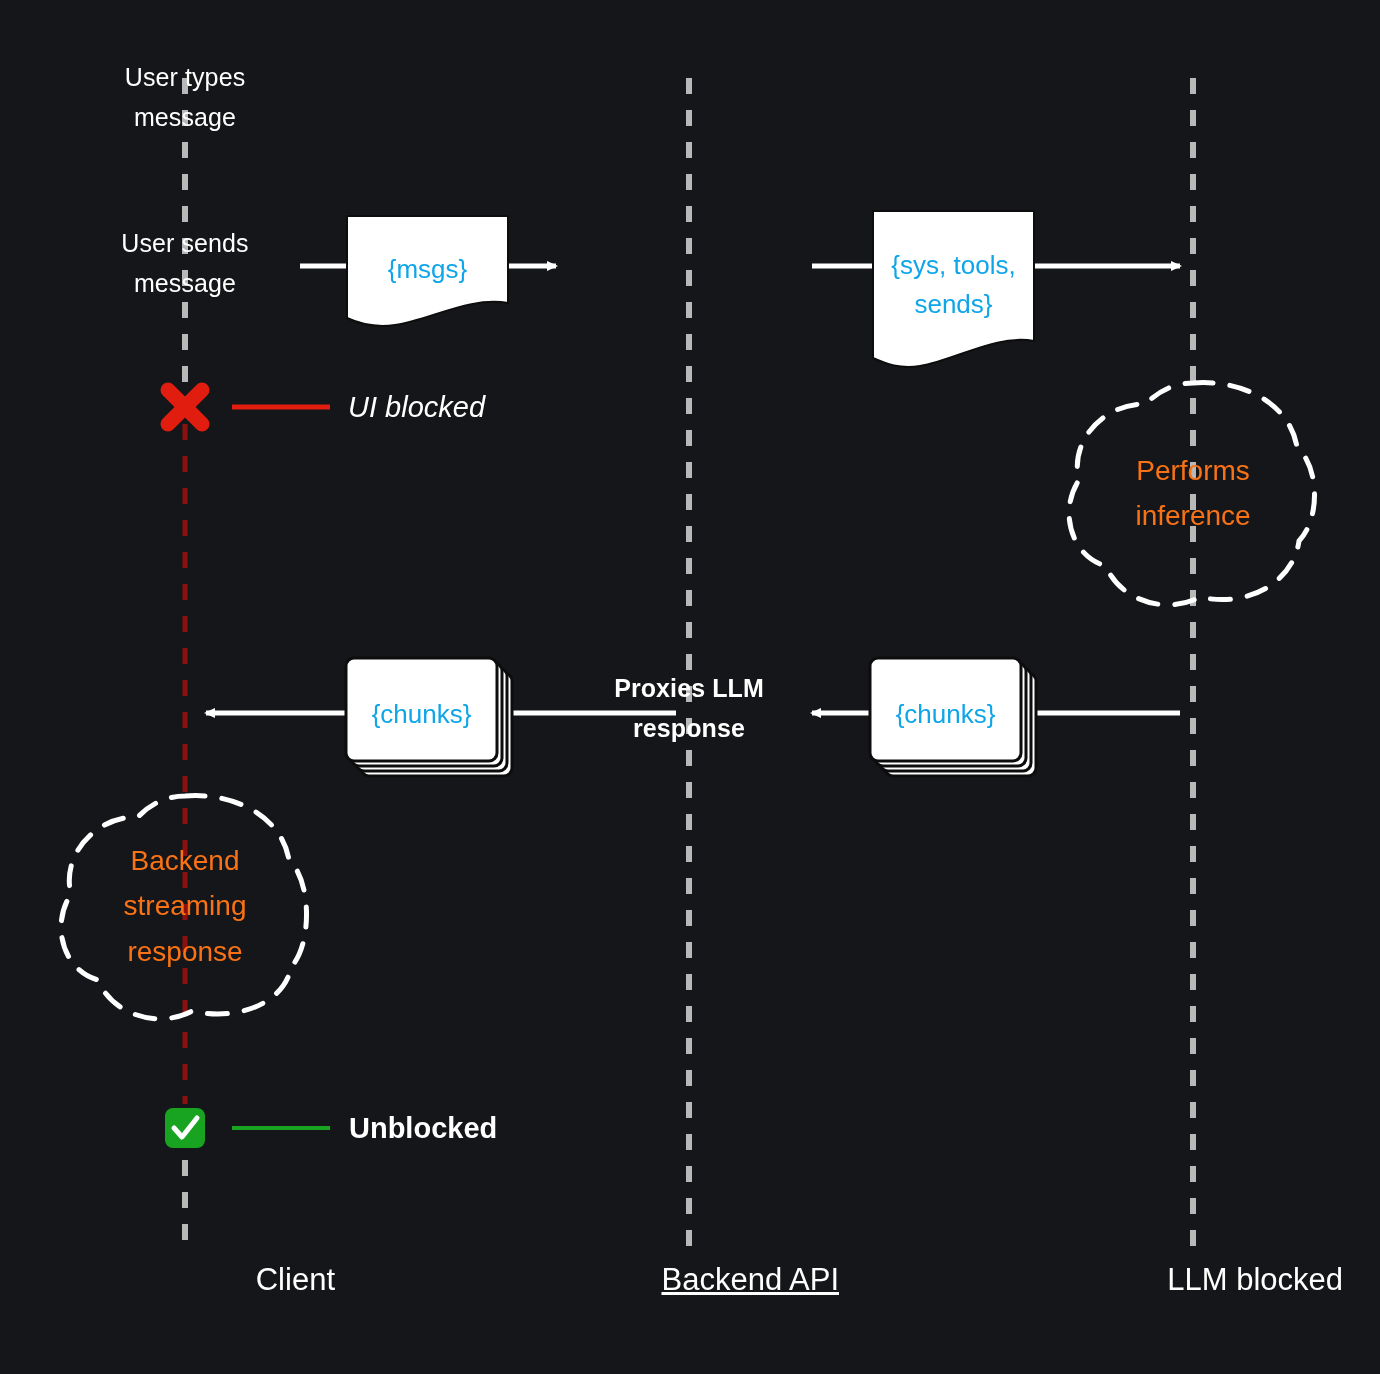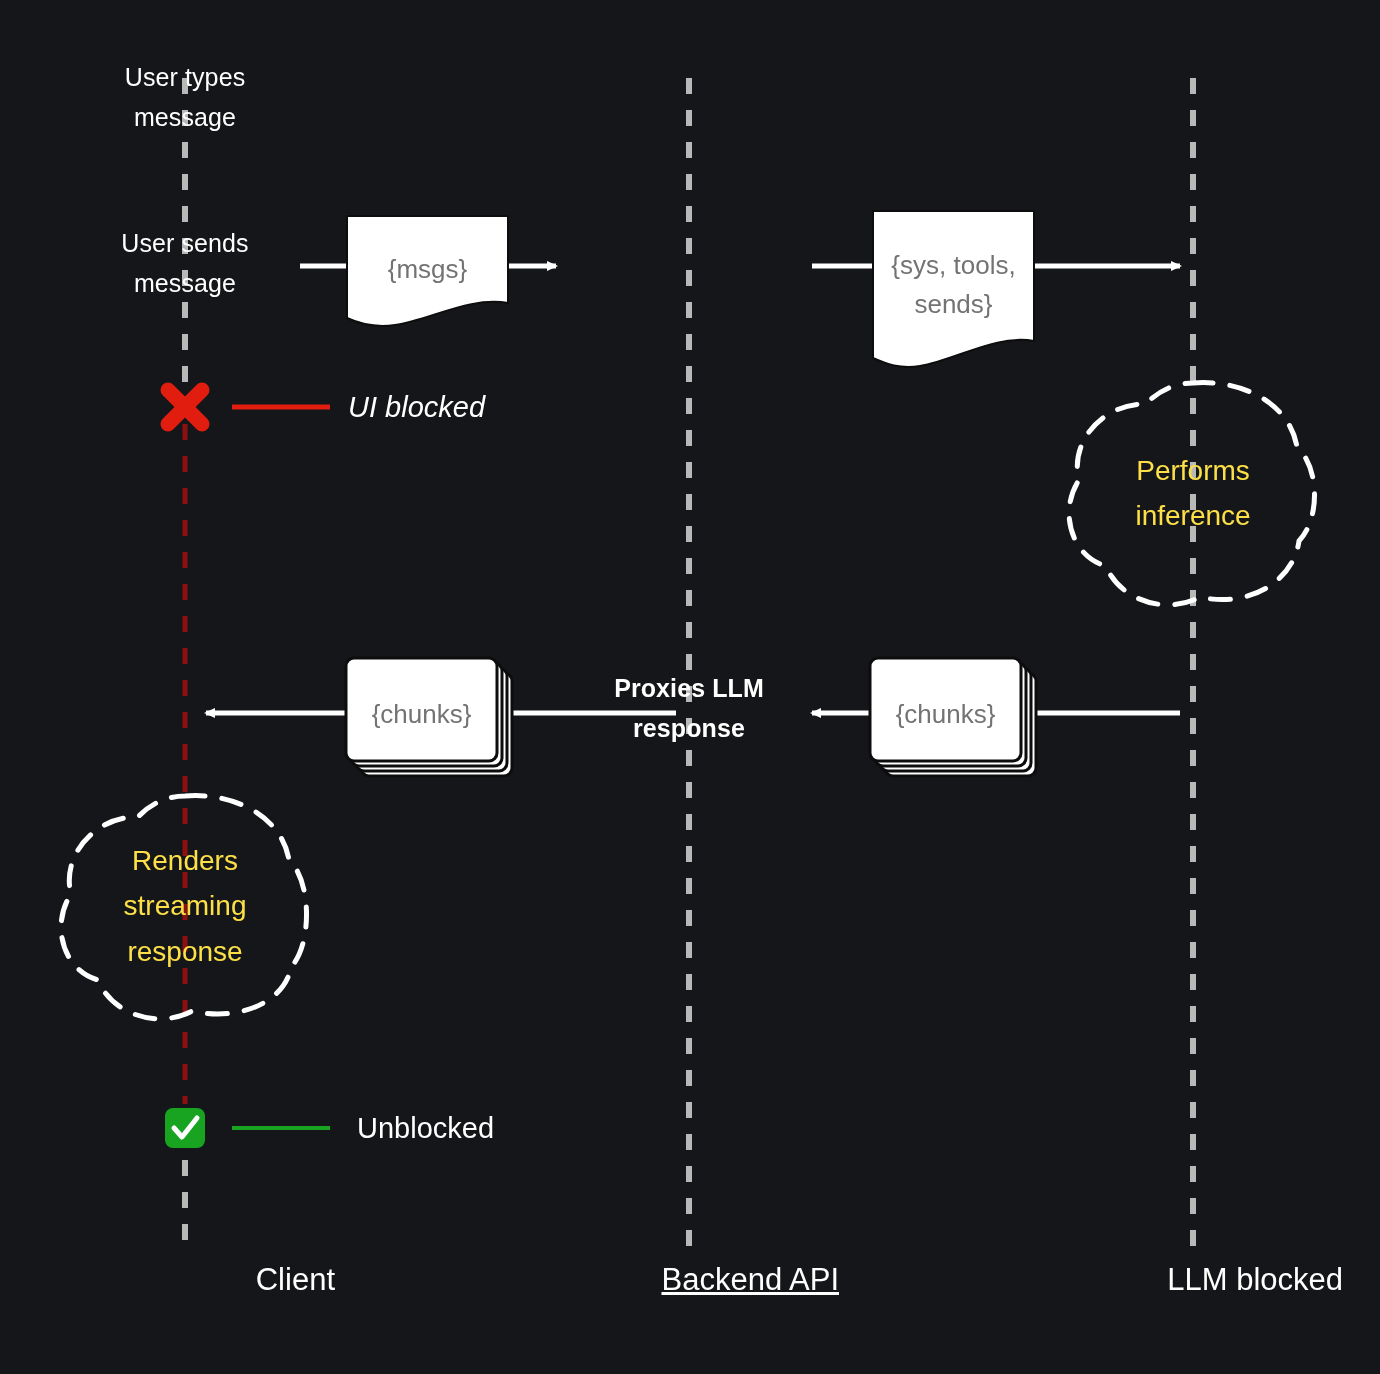--- a/index.html
+++ b/index.html
@@ -15,29 +15,29 @@
     position:absolute;
     color:#ffffff;
     font-size:25px;
     line-height:1.58;
     text-align:center;
     white-space:pre-line;
     letter-spacing:0.1px;
   }
   .doc-lbl{
     position:absolute;
-    color:#737373;
+    color:#0ea5e9;
     font-size:26px;
     line-height:1.5;
     text-align:center;
     white-space:pre-line;
   }
   .cloud-lbl{
     position:absolute;
-    color:#fde047;
+    color:#f97316;
     font-size:28px;
     line-height:1.62;
     text-align:center;
     white-space:pre-line;
   }
   .actor-lbl{
     position:absolute;
     color:#ffffff;
     font-size:31px;
     text-align:right;
@@ -173,27 +173,27 @@
   <div class="doc-lbl" style="left:868px;top:246px;width:171px;">{sys, tools,
 sends}</div>
 
   <div class="doc-lbl" style="left:346px;top:695px;width:151px;">{chunks}</div>
 
   <div class="doc-lbl" style="left:870px;top:695px;width:151px;">{chunks}</div>
 
   <div class="cloud-lbl" style="left:1073px;top:448px;width:240px;">Performs
 inference</div>
 
-  <div class="cloud-lbl" style="left:65px;top:838px;width:240px;">Renders
+  <div class="cloud-lbl" style="left:65px;top:838px;width:240px;">Backend
 streaming
 response</div>
 
   <div class="legend-lbl" style="left:348px;top:391px;font-style:italic;">UI blocked</div>
 
-  <div class="legend-lbl" style="left:357px;top:1112px;">Unblocked</div>
+  <div class="legend-lbl" style="left:349px;top:1112px;font-weight:bold;">Unblocked</div>
 
   <div class="actor-lbl" style="left:35px;top:1262px;width:300px;">Client</div>
 
   <div class="actor-lbl" style="left:539px;top:1262px;width:300px;text-decoration:underline;">Backend API</div>
 
   <div class="actor-lbl" style="left:1043px;top:1262px;width:300px;">LLM blocked</div>
 
 </div>
 
 </body></html>

